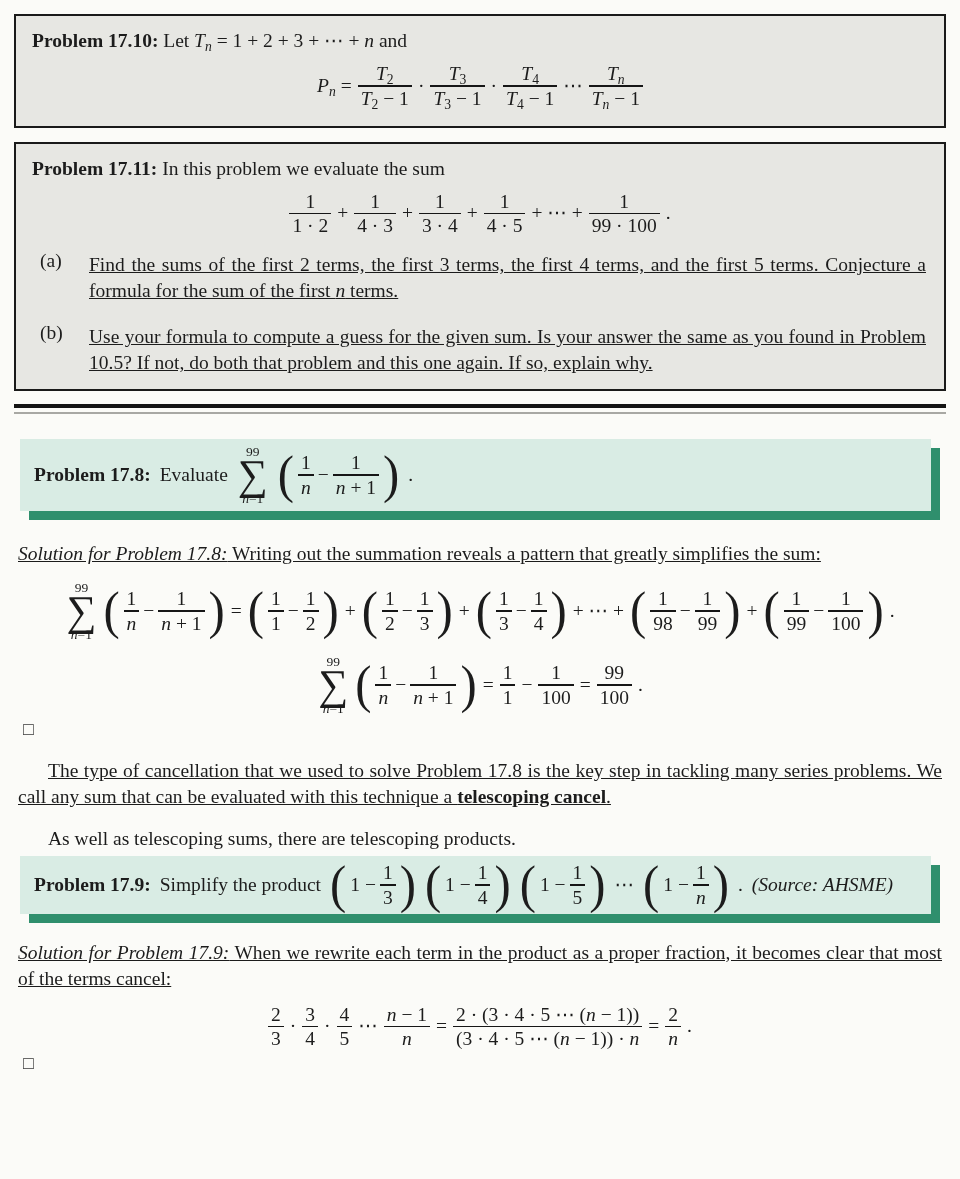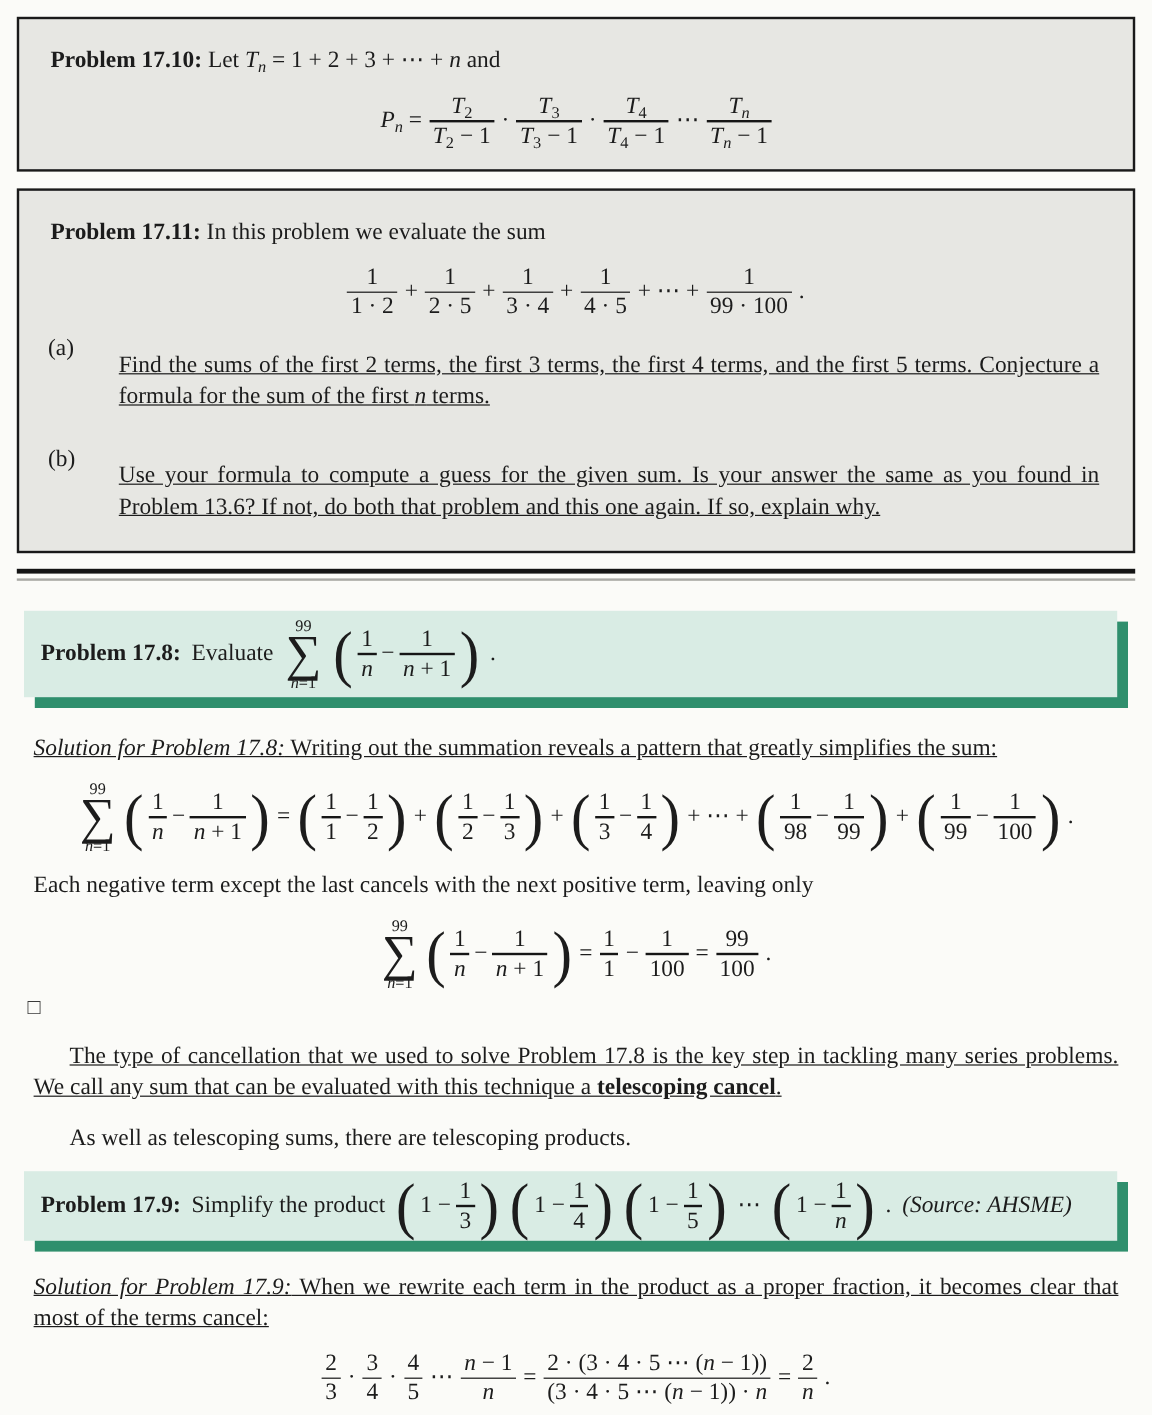--- a/index.html
+++ b/index.html
@@ -28,21 +28,21 @@
   .divider{margin:13px 0 25px 0;}
   .divider .rule1{border-top:4px solid #141414;}
   .divider .rule2{border-top:2px solid #a8a8a4;margin-top:4px;}
 
   
   .tb{font-weight:bold;}
   .ti{font-style:italic;}
   .tm i, .fr i, .sum i{font-style:italic;font-family:inherit;}
   sub{font-size:70%;vertical-align:-4px;line-height:0;}
   .just{text-align:justify;text-decoration:underline;}
-  p{margin:14px;}
+  p{margin:4px;}
 
   
   .eqline{display:flex;justify-content:center;align-items:center;gap:6px;flex-wrap:nowrap;}
   .boxflex{display:flex;align-items:center;gap:9px;flex-wrap:nowrap;}
   .fr{display:inline-flex;flex-direction:column;align-items:center;vertical-align:middle;}
   .fr .fn,.fr .fd{line-height:21px;padding:0 3px;text-align:center;white-space:nowrap;}
   .fr .fbar{align-self:stretch;height:1.5px;background:#161616;margin:1px 0;}
   .sum{display:inline-flex;flex-direction:column;align-items:center;vertical-align:middle;margin:0 1px;}
   .sum .sumt,.sum .sumb{font-size:13.5px;line-height:13px;white-space:nowrap;}
   .sum .sig{font-size:42px;line-height:34px;}
@@ -106,21 +106,21 @@
     <div class="eqline gb-eq">
         <span class="fr">
           <span class="fn">1</span>
           <span class="fbar"></span>
           <span class="fd">1 · 2</span>
         </span>
         <span class="tm">+</span>
         <span class="fr">
           <span class="fn">1</span>
           <span class="fbar"></span>
-          <span class="fd">2 · 5</span>
+          <span class="fd">4 · 3</span>
         </span>
         <span class="tm">+</span>
         <span class="fr">
           <span class="fn">1</span>
           <span class="fbar"></span>
           <span class="fd">3 · 4</span>
         </span>
         <span class="tm">+</span>
         <span class="fr">
           <span class="fn">1</span>
@@ -134,21 +134,21 @@
           <span class="fd">99 · 100</span>
         </span>
         <span class="tm">.</span>
       </div>
     <div class="item">
       <span class="ilabel">(a)</span>
       <p class="just"><span class="tt">Find the sums of the first 2 terms, the first 3 terms, the first 4 terms, and the first 5 terms. Conjecture a formula for the sum of the first </span><span class="tm"><i>n</i></span><span class="tt"> terms.</span></p>
     </div>
     <div class="item">
       <span class="ilabel">(b)</span>
-      <p class="just"><span class="tt">Use your formula to compute a guess for the given sum. Is your answer the same as you found in Problem 13.6? If not, do both that problem and this one again. If so, explain why.</span></p>
+      <p class="just"><span class="tt">Use your formula to compute a guess for the given sum. Is your answer the same as you found in Problem 10.5? If not, do both that problem and this one again. If so, explain why.</span></p>
     </div>
   </section>
 
   <div class="divider">
     <div class="rule1"></div>
     <div class="rule2"></div>
   </div>
 
   <section class="tealbox">
     <div class="boxflex">
@@ -275,21 +275,20 @@
         <span class="tm">−</span>
         <span class="fr">
           <span class="fn">1</span>
           <span class="fbar"></span>
           <span class="fd">100</span>
         </span>
         <span class="bigp">)</span>
       </span>
       <span class="tm">.</span>
     </div>
-  <p><span class="tt">Each negative term except the last cancels with the next positive term, leaving only</span></p>
   <div class="eqline eq-res">
       <span class="sum">
         <span class="sumt">99</span>
         <span class="sig">∑</span>
         <span class="sumb"><i>n</i>=1</span>
       </span>
       <span class="pg">
         <span class="bigp">(</span>
         <span class="fr">
           <span class="fn">1</span>

